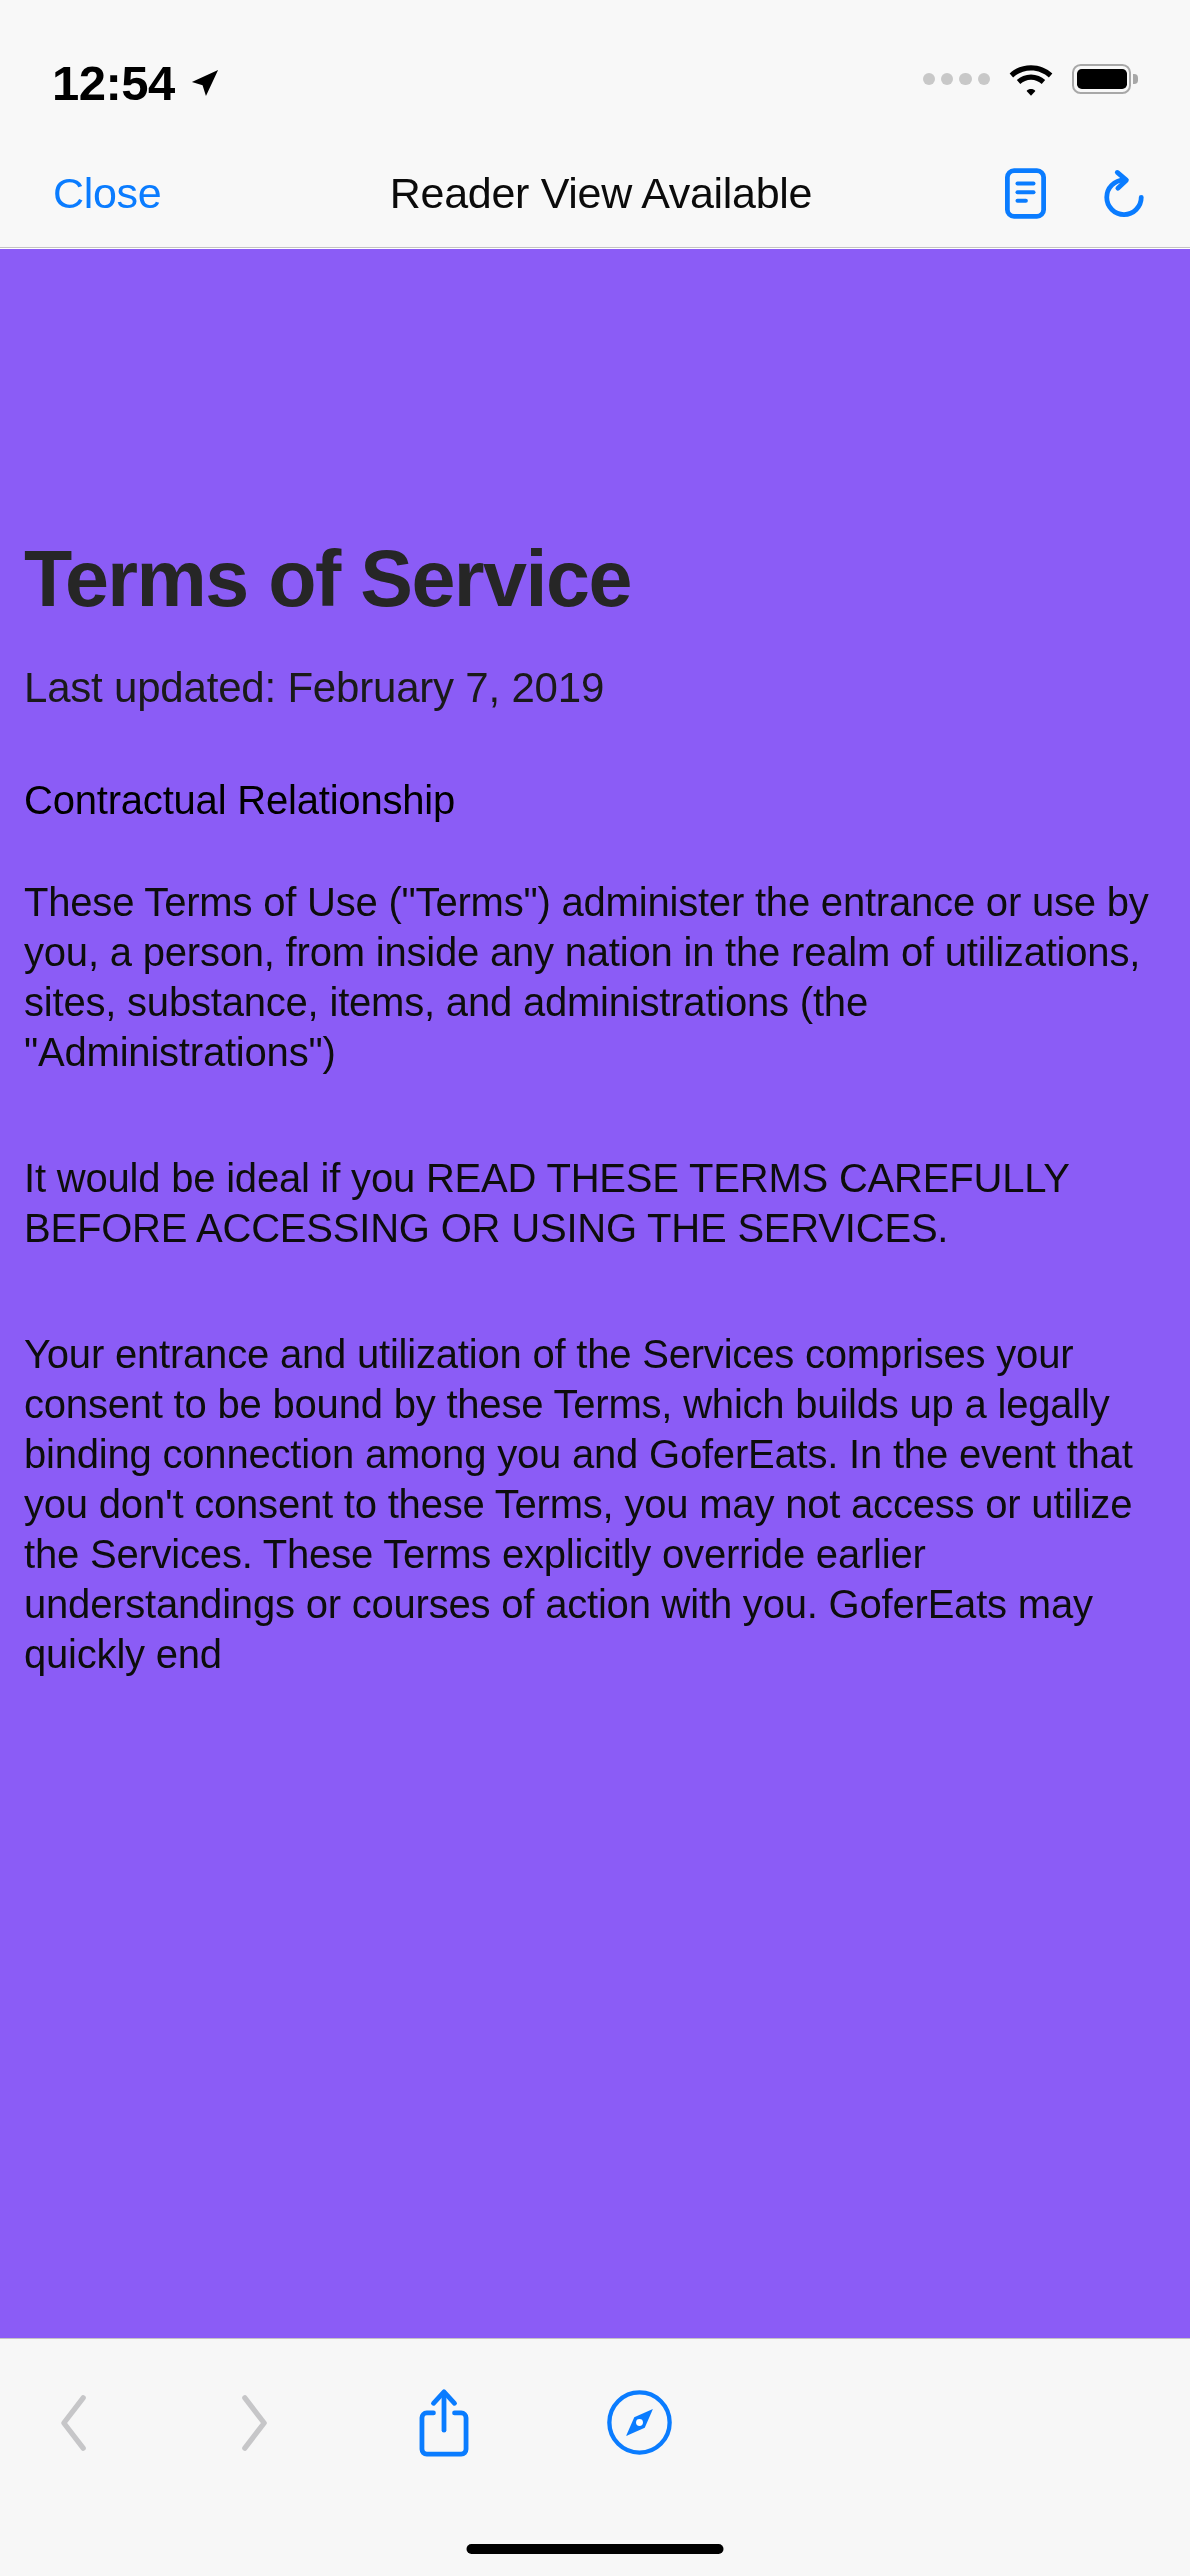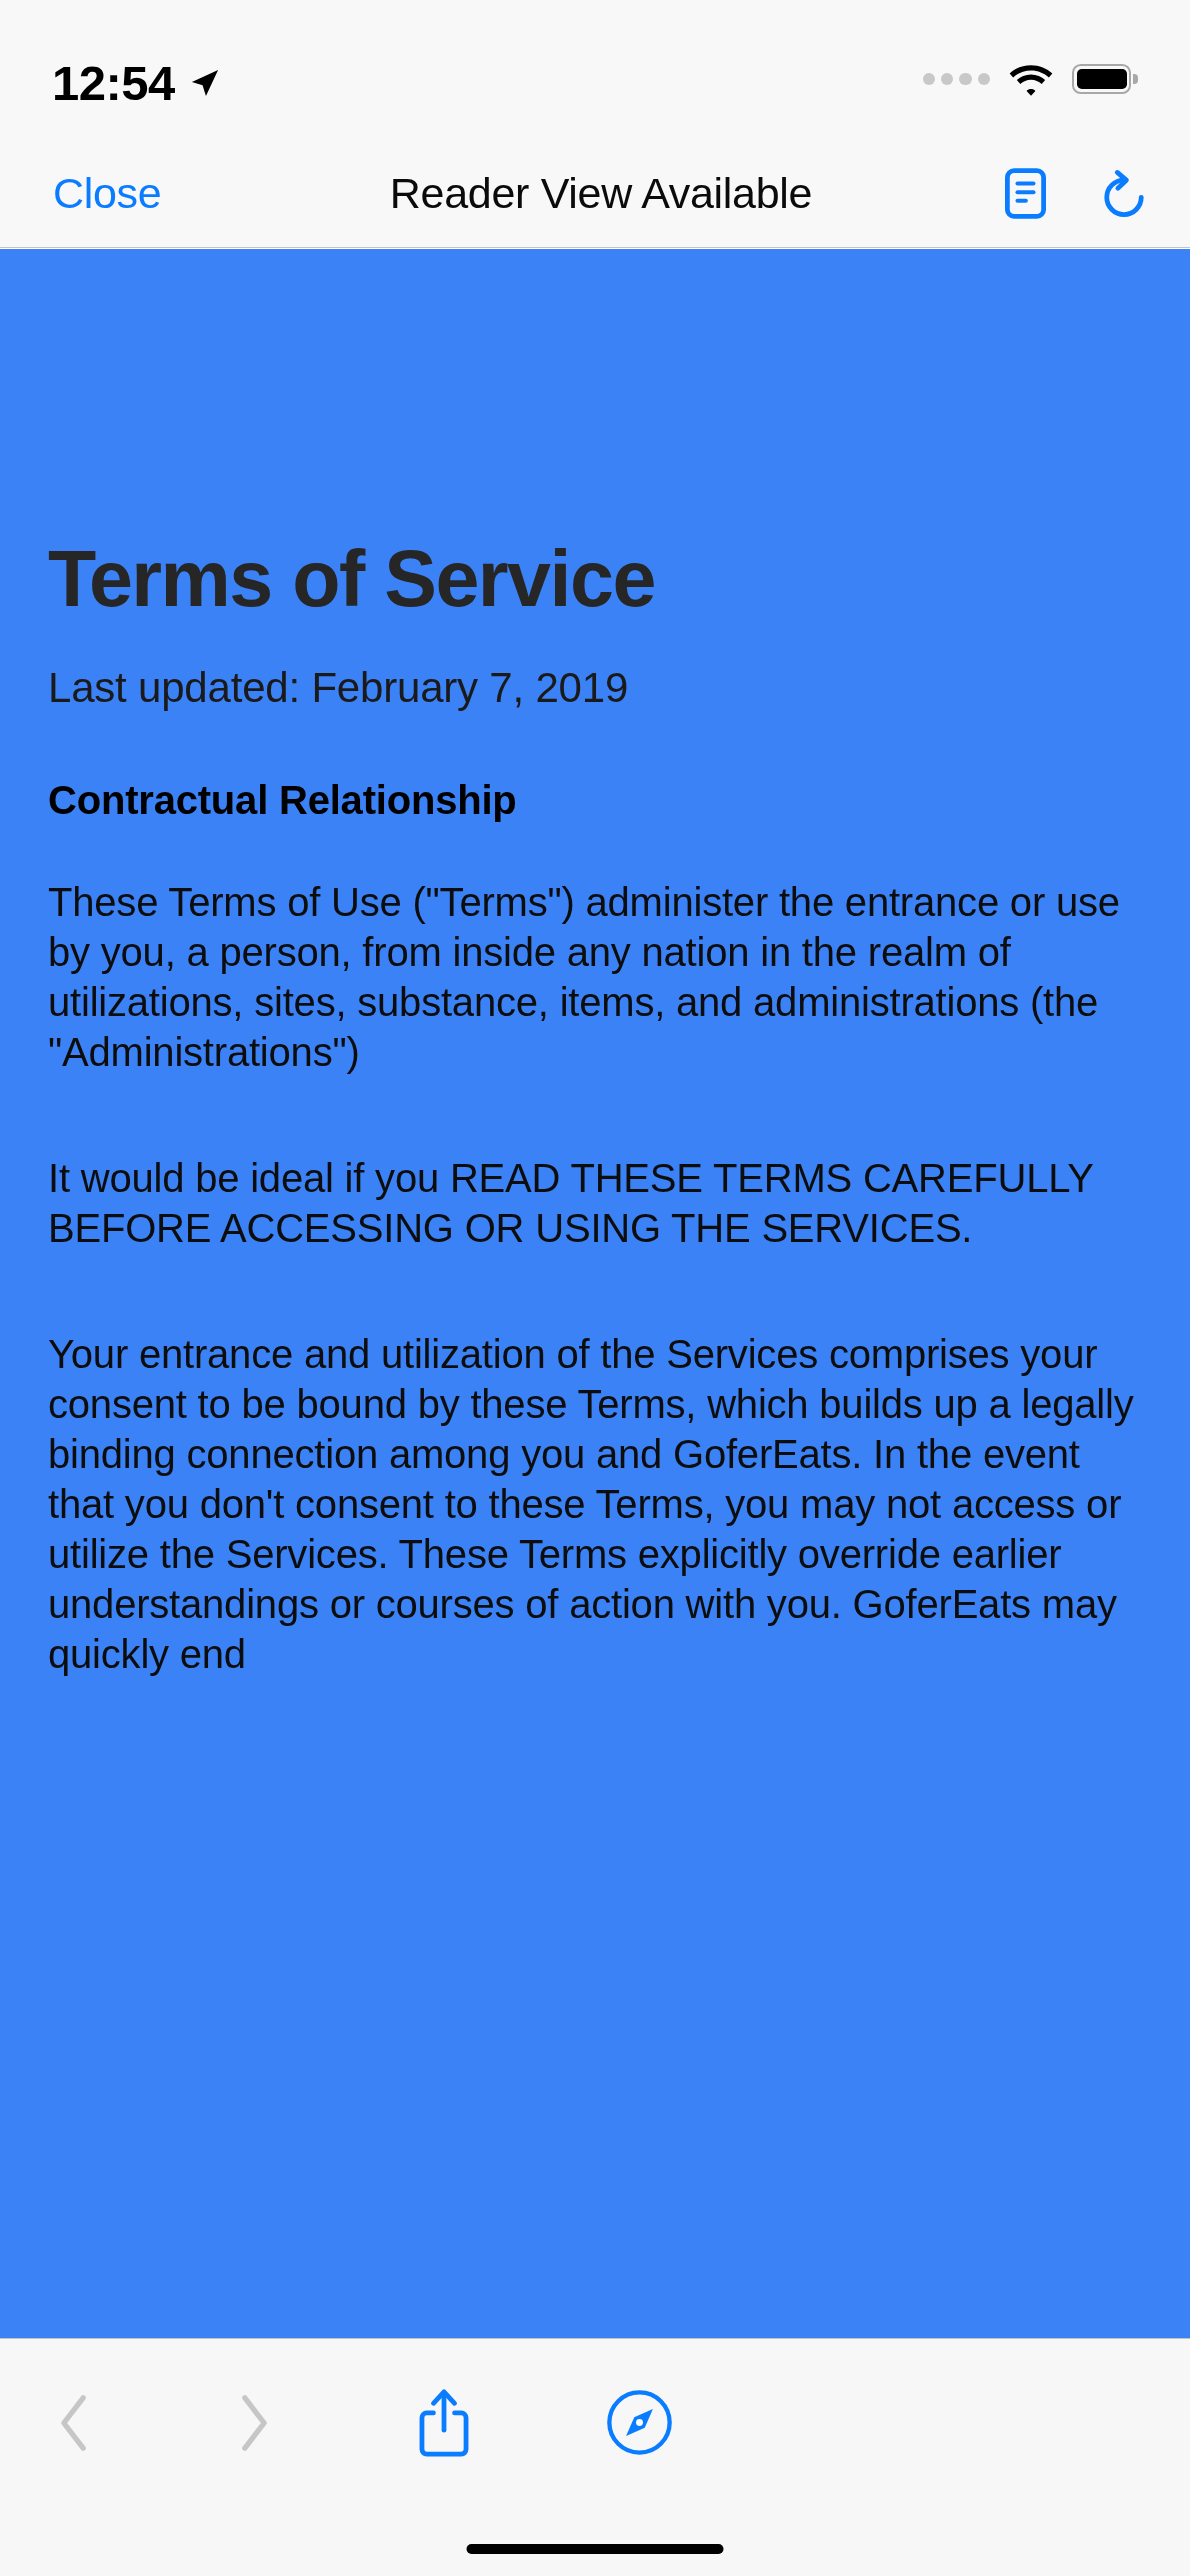--- a/index.html
+++ b/index.html
@@ -90,42 +90,42 @@
     position:absolute; right:43px;
     display:flex; align-items:center; gap:55px;
   }
   .reader-ico { width:41px; height:51px; display:block; }
   .reload-ico { width:46px; height:51px; display:block; }
 
   
   .content {
     position:absolute; top:249px; left:0;
     width:1190px; height:2089px;
-    background:#3b82f6;
-    padding:0 48px;
+    background:#8b5cf6;
+    padding:0 24px;
     overflow:hidden;
   }
   .doc-title {
     margin-top:289px;
     font-size:79px;
     font-weight:bold;
     color:#262626;
     letter-spacing:-1.5px;
     line-height:1.04;
   }
   .doc-subtitle {
     margin-top:44px;
     font-size:42px;
     color:#1a1a1a;
     letter-spacing:-0.2px;
   }
   .doc-heading {
     margin-top:66px;
     font-size:40px;
-    font-weight:bold;
+    font-weight:normal;
     color:#000;
     letter-spacing:-0.2px;
   }
   .doc-para {
     margin-top:54px;
     font-size:40px;
     color:#0d0d0d;
     line-height:50px;
     letter-spacing:-0.2px;
   }

